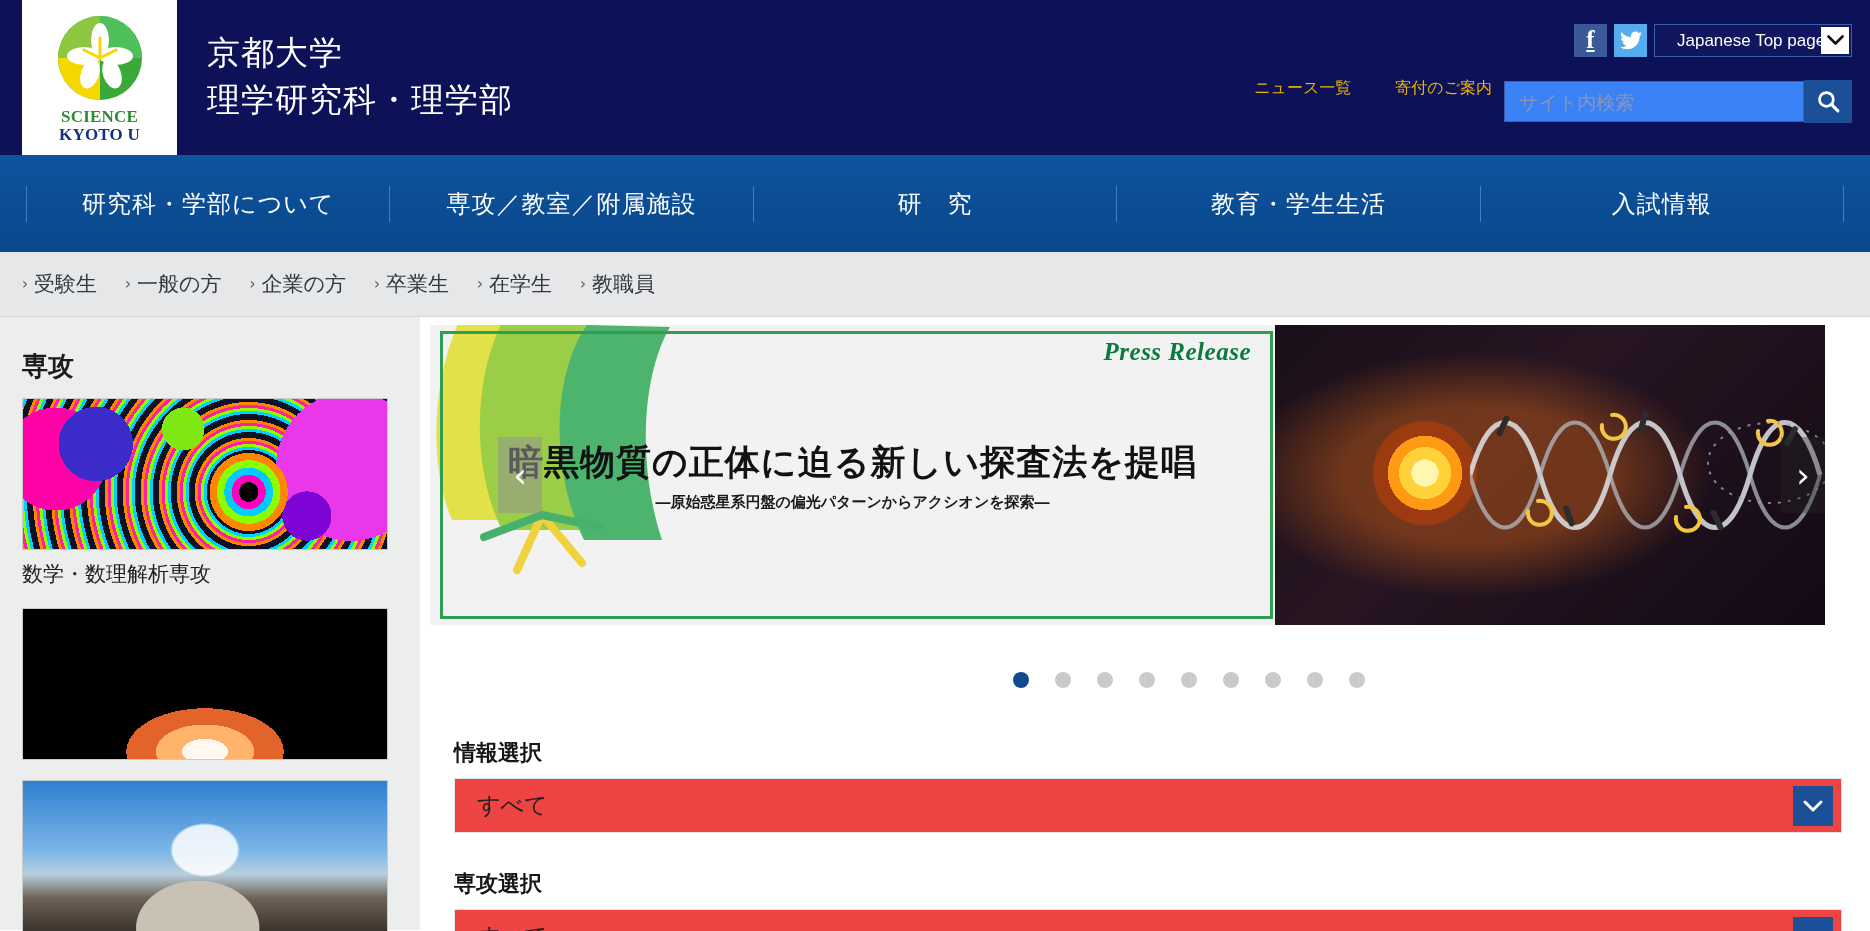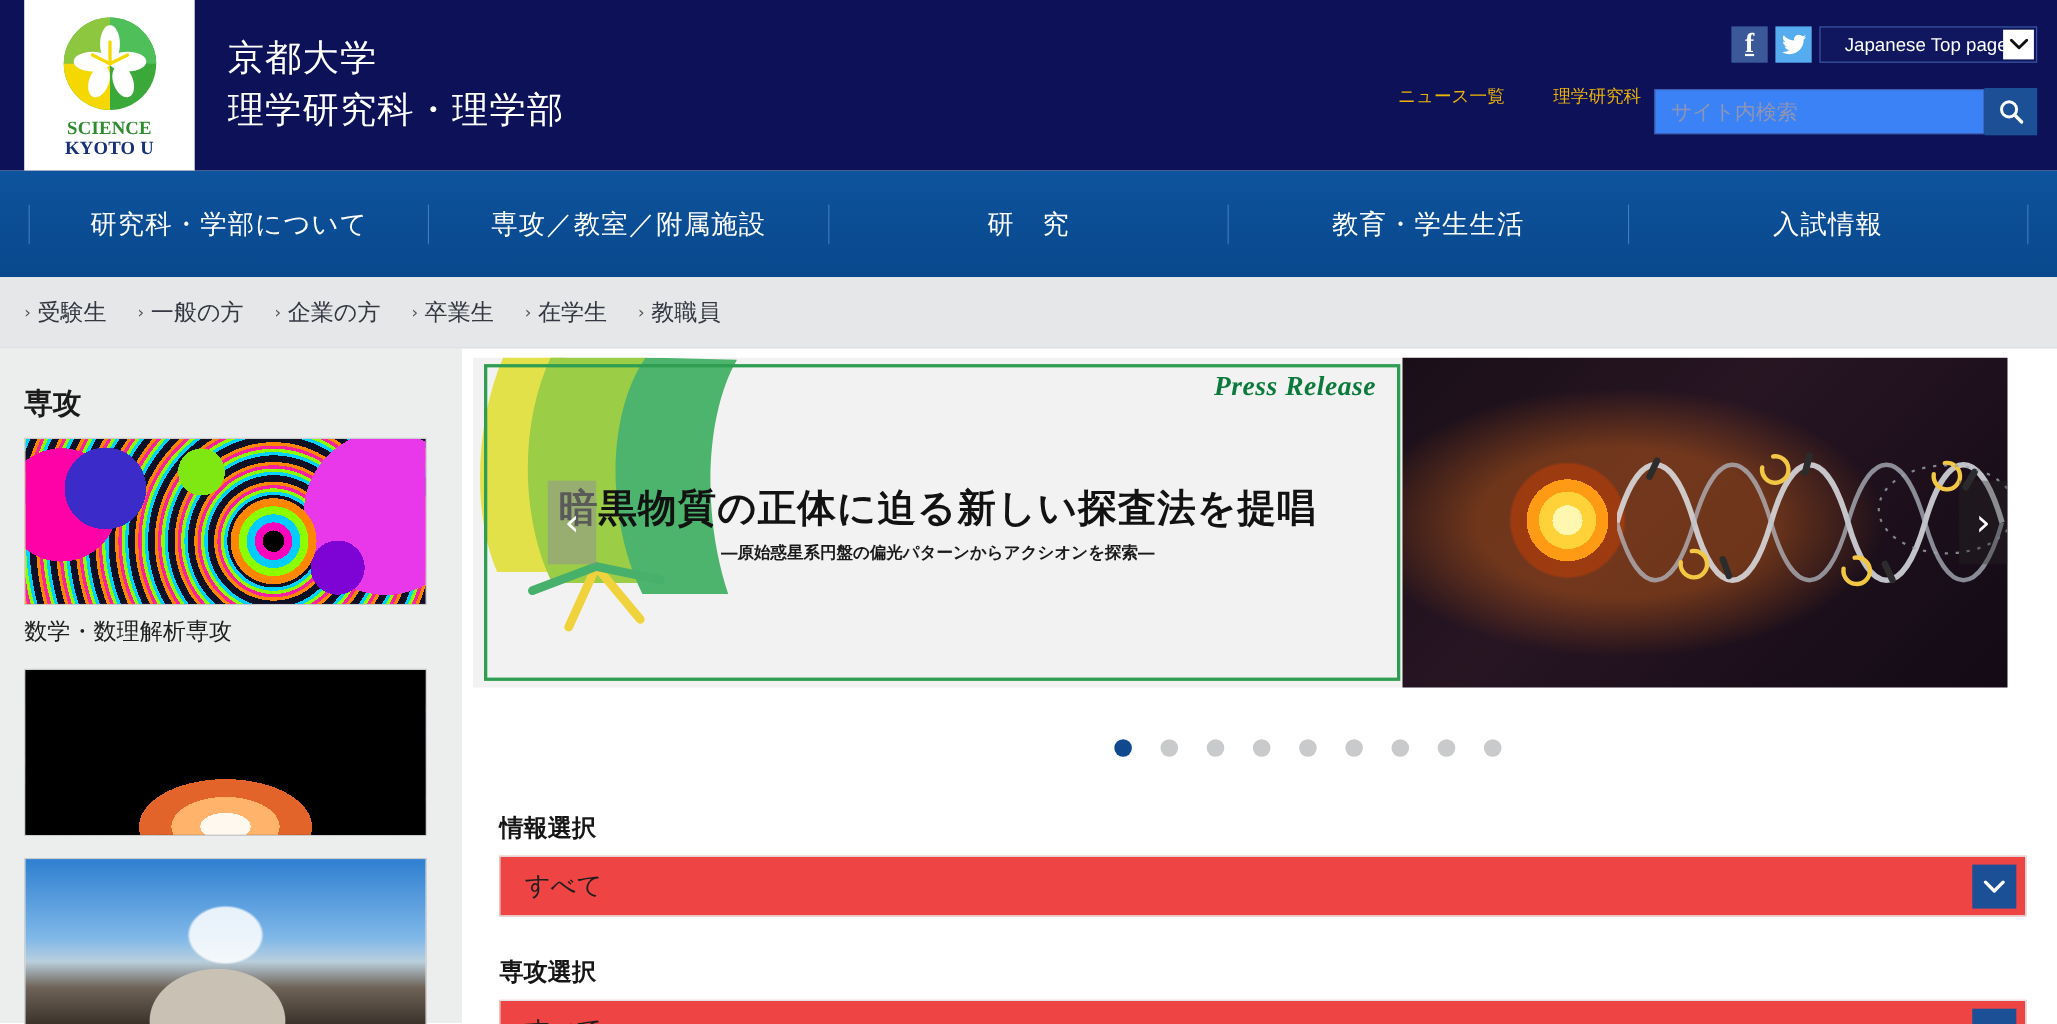--- a/index.html
+++ b/index.html
@@ -405,21 +405,21 @@
         <span class="lang-arrow">
           <svg width="17" height="11" viewBox="0 0 17 11">
               <path d="M1.5 1.5 L8.5 8.5 L15.5 1.5" stroke="#111" stroke-width="2.6" fill="none" stroke-linecap="round" stroke-linejoin="round"></path>
             </svg>
         </span>
       </div>
     </div>
 
     <div class="header-links">
       <a href="#">ニュース一覧</a>
-      <a href="#">理学研究科</a>
+      <a href="#">寄付のご案内</a>
     </div>
 
     <div class="header-search-row">
       <input class="search-input" type="text" placeholder="サイト内検索" style="">
       <button class="search-btn">
         <svg width="25" height="25" viewBox="0 0 24 24">
           <circle cx="10" cy="10" r="6.6" stroke="#ffffff" stroke-width="2.6" fill="none"></circle>
           <line x1="14.8" y1="14.8" x2="21" y2="21" stroke="#ffffff" stroke-width="3" stroke-linecap="round"></line>
         </svg>
       </button>

